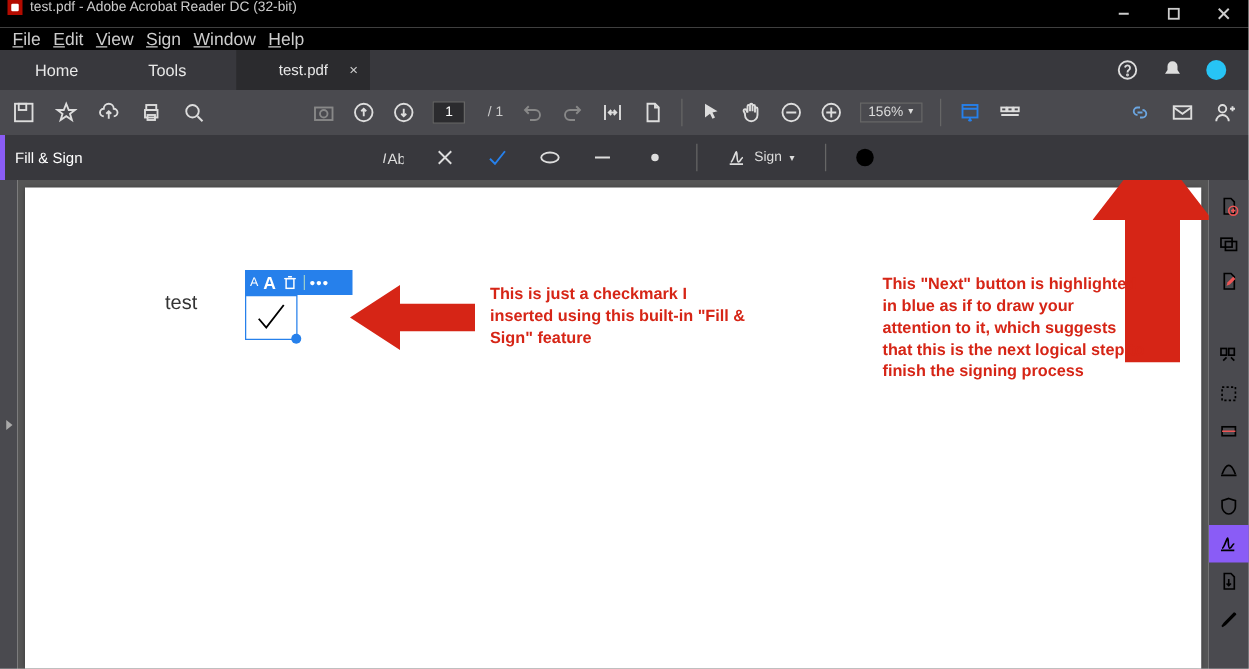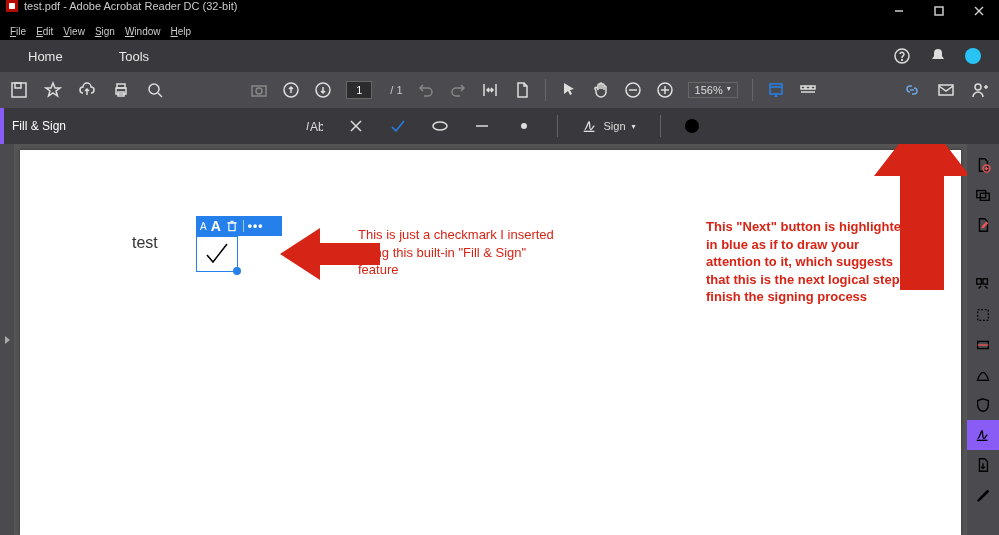--- a/index.html
+++ b/index.html
@@ -4,21 +4,21 @@
 <style>
 *{margin:0;padding:0;box-sizing:border-box;font-family:"Segoe UI",Arial,sans-serif;-webkit-font-smoothing:antialiased}
 html,body{width:999px;height:535px;overflow:hidden;background:#fff}
 .titlebar{height:22px;background:#000;display:flex;align-items:flex-start;color:#ccc;font-size:11px;padding-left:6px}
 .titlebar .pdf-ico{width:12px;height:12px;background:#b30b00;margin-right:6px;display:flex;align-items:center;justify-content:center}
 .titlebar .pdf-ico::after{content:"";width:6px;height:6px;background:#fff;border-radius:1px}
 .winbtns{margin-left:auto;display:flex;height:100%}
 .winbtn{width:40px;display:flex;align-items:center;justify-content:center;color:#ccc}
 .winbtn svg{width:10px;height:10px}
 .menubar{height:18px;background:#000;display:flex;align-items:center;padding-left:6px;gap:2px}
-.menubar span{color:#ccc;font-size:10px;padding:1px 4px}
+.menubar span{color:#ccc;font-size:14px;padding:1px 4px}
 .menubar span u{text-decoration:underline}
 .tabbar{height:32px;background:#38383d;display:flex;align-items:center}
 .tablink{color:#e8e8e8;font-size:13px;padding:0 28px;height:100%;display:flex;align-items:center}
 .doctab{background:#2b2b2e;color:#e8e8e8;font-size:12px;height:100%;display:flex;align-items:center;padding:0 34px;position:relative;margin-left:12px}
 .doctab .x{position:absolute;right:10px;top:9px;font-size:12px;color:#ccc}
 .tabright{margin-left:auto;display:flex;align-items:center;gap:18px;padding-right:18px;color:#ddd}
 .toolbar{height:36px;background:#4a4a4f;display:flex;align-items:center;color:#ddd}
 .tbgrp{display:flex;align-items:center;gap:16px;padding:0 10px}
 .sep{width:1px;height:22px;background:#666}
 .tico{width:18px;height:18px;display:flex;align-items:center;justify-content:center}
@@ -44,21 +44,21 @@
 .rcell{width:32px;height:30px;display:flex;align-items:center;justify-content:center}
 .rcell.active{background:#8a5cf6}
 .txt-test{position:absolute;left:112px;top:84px;font-size:16px;color:#333;font-family:Arial}
 .chkbox{position:absolute;left:176px;top:66px}
 .chkbar{width:86px;height:20px;background:#2680eb;display:flex;align-items:center;gap:4px;padding:0 4px}
 .chkbar span{color:#fff}
 .chkfield{width:42px;height:36px;border:1px solid #2680eb;background:#fff;display:flex;align-items:center;justify-content:center;position:relative}
 .chkfield svg{width:28px;height:28px}
 .handle{position:absolute;right:-4px;bottom:-4px;width:8px;height:8px;border-radius:50%;background:#2680eb}
 .arrow1{position:absolute;left:260px;top:78px}
-.annot1{position:absolute;left:338px;top:76px;color:#d62516;font-size:13px;font-weight:normal;line-height:1.35;max-width:210px}
+.annot1{position:absolute;left:372px;top:76px;color:#d62516;font-size:13px;font-weight:bold;line-height:1.35;max-width:210px}
 .arrow2{position:absolute;left:854px;top:-36px}
 .annot2{position:absolute;left:686px;top:68px;color:#d62516;font-size:13px;font-weight:bold;line-height:1.35;max-width:210px}
 
 svg{stroke:currentColor;fill:none;stroke-width:1.5}
 .fillico svg{fill:currentColor;stroke:none}
 .avatar{width:16px;height:16px;border-radius:50%;background:#27c4f5}
 </style>
 </head>
 <body>
 
@@ -90,20 +90,24 @@
   <span><u>E</u>dit</span>
   <span><u>V</u>iew</span>
   <span><u>S</u>ign</span>
   <span><u>W</u>indow</span>
   <span><u>H</u>elp</span>
 </div>
 
 <div class="tabbar">
   <div class="tablink">Home</div>
   <div class="tablink">Tools</div>
+  <div class="doctab">
+    <span>test.pdf</span>
+    <span class="x">×</span>
+  </div>
   <div class="tabright">
     <div class="tico">
         <svg viewBox="0 0 18 18">
           <circle cx="9" cy="9" r="7"></circle>
           <path d="M7 7a2 2 0 1 1 3 2c-1 .6-1 1-1 2"></path>
           <circle cx="9" cy="13" r=".4" fill="currentColor"></circle>
         </svg>
       </div>
     <div class="tico fillico">
         <svg viewBox="0 0 18 18">

